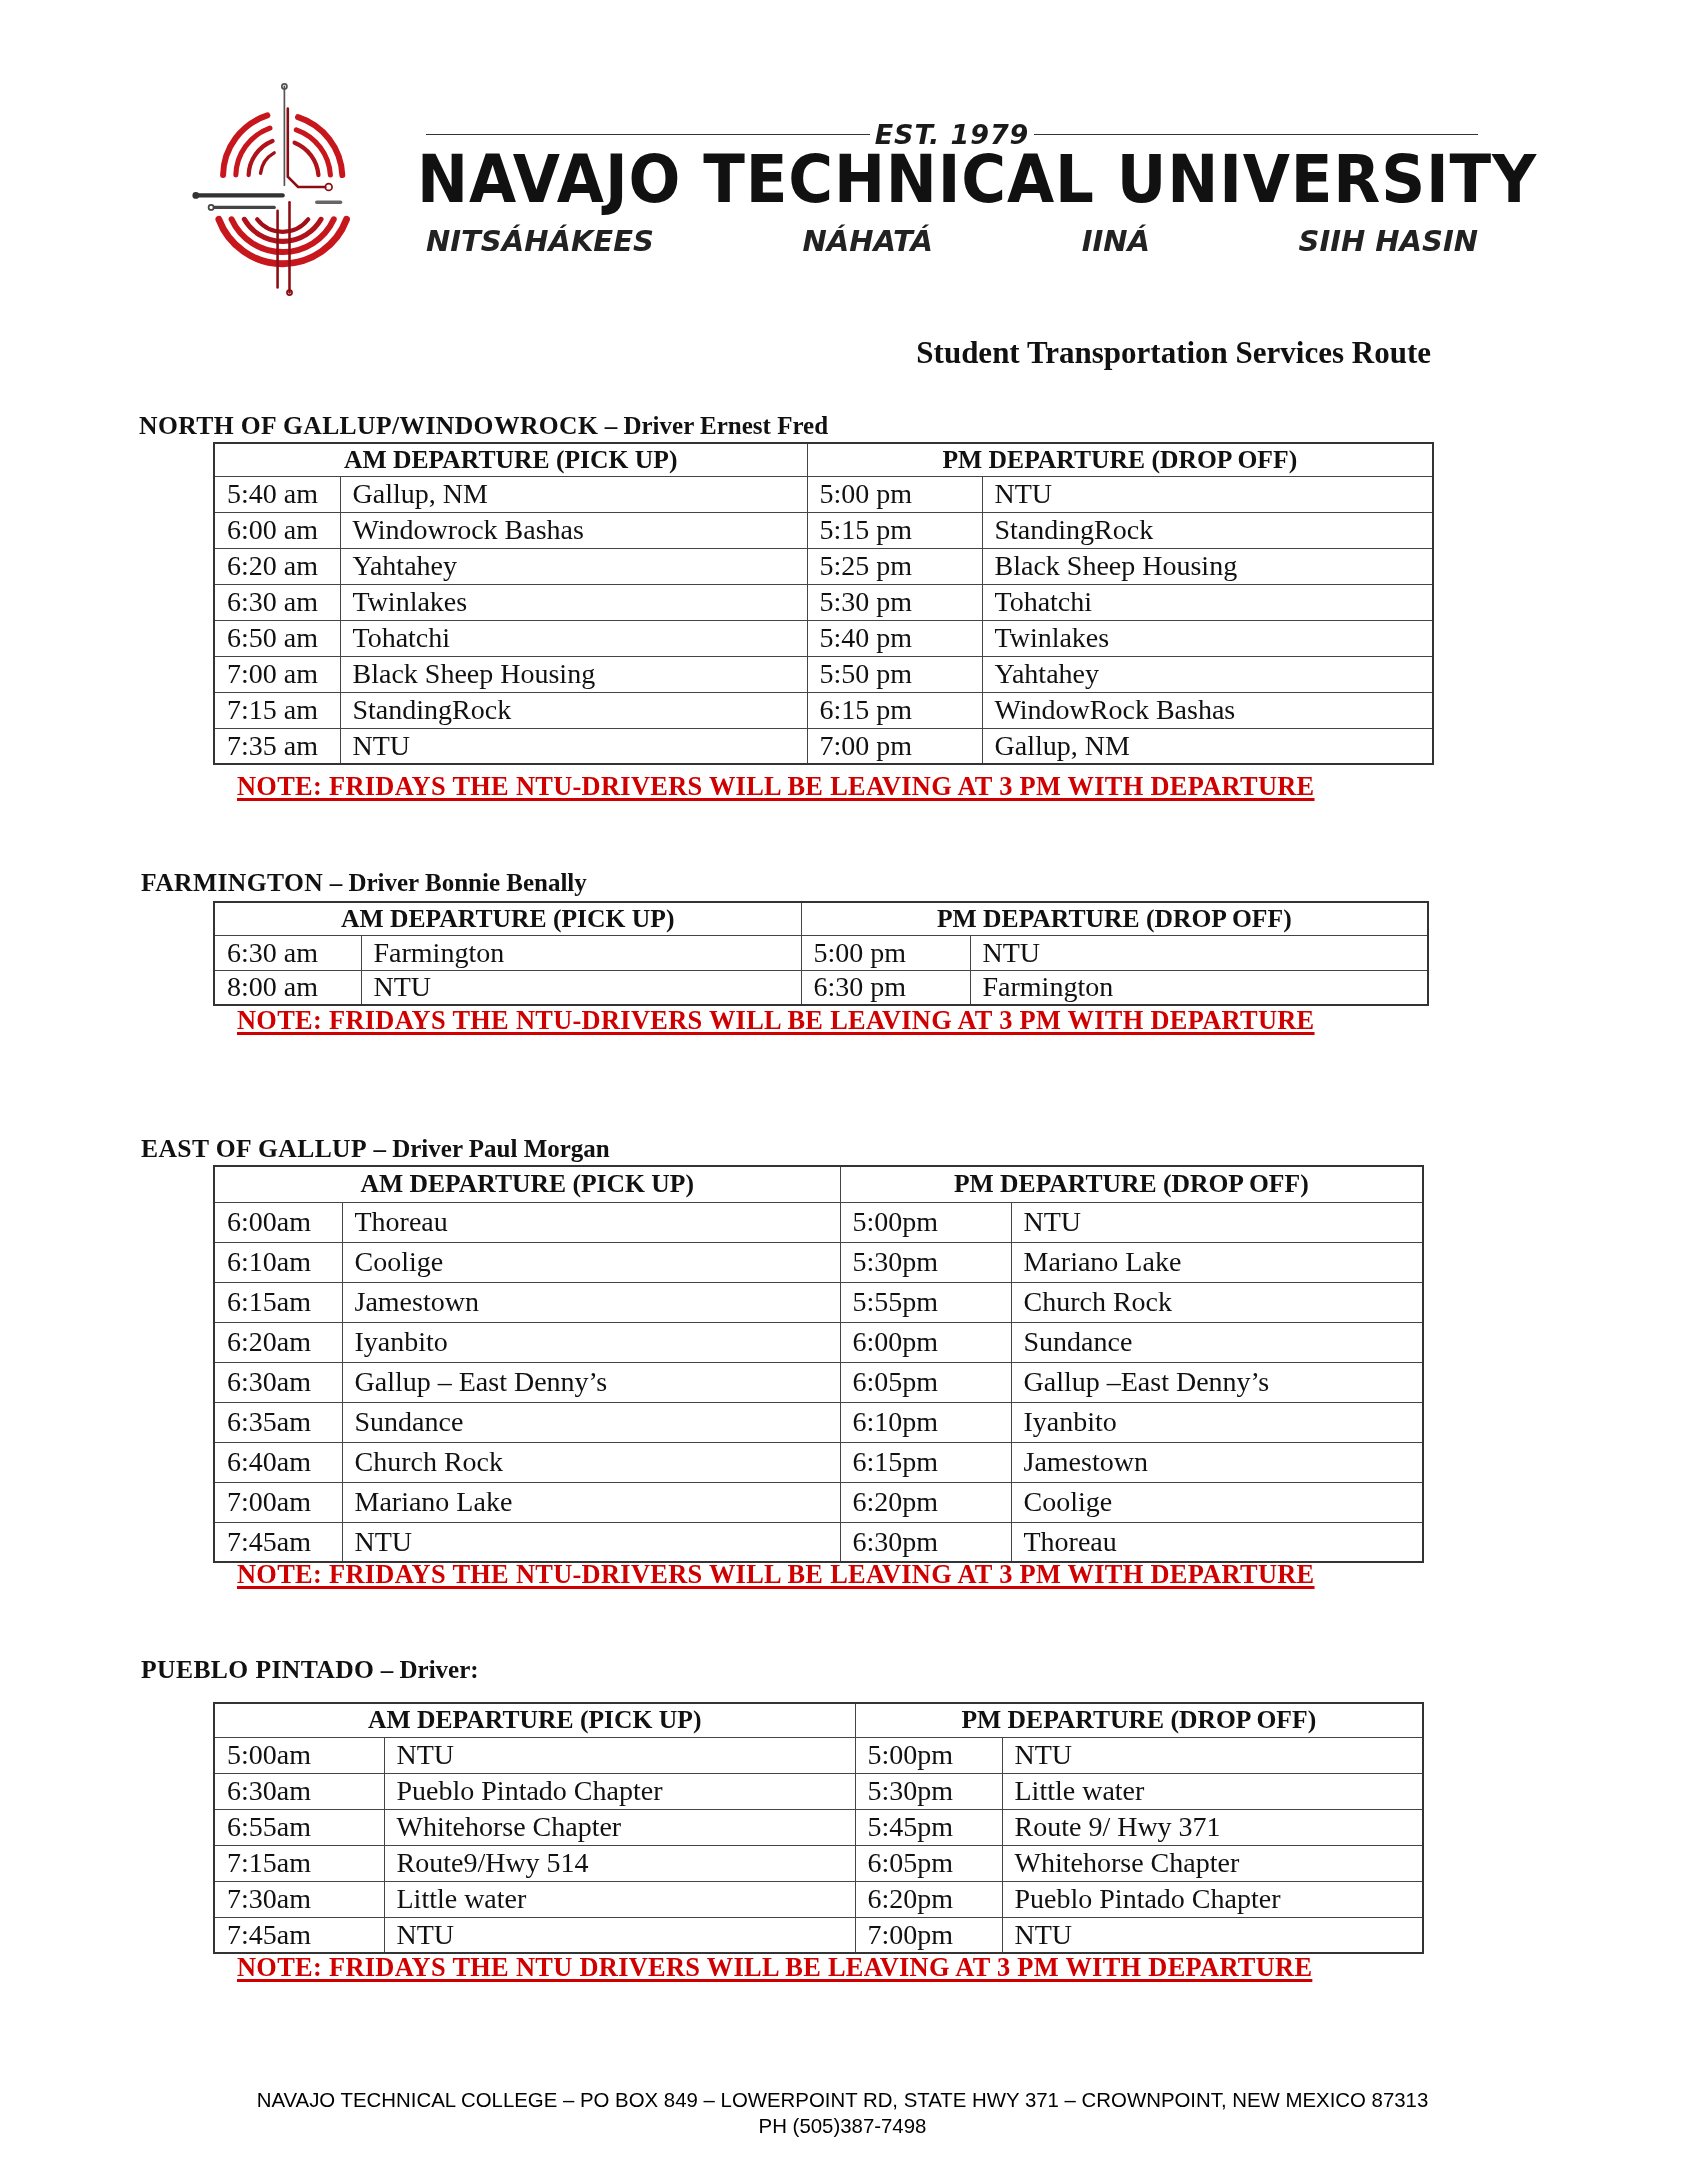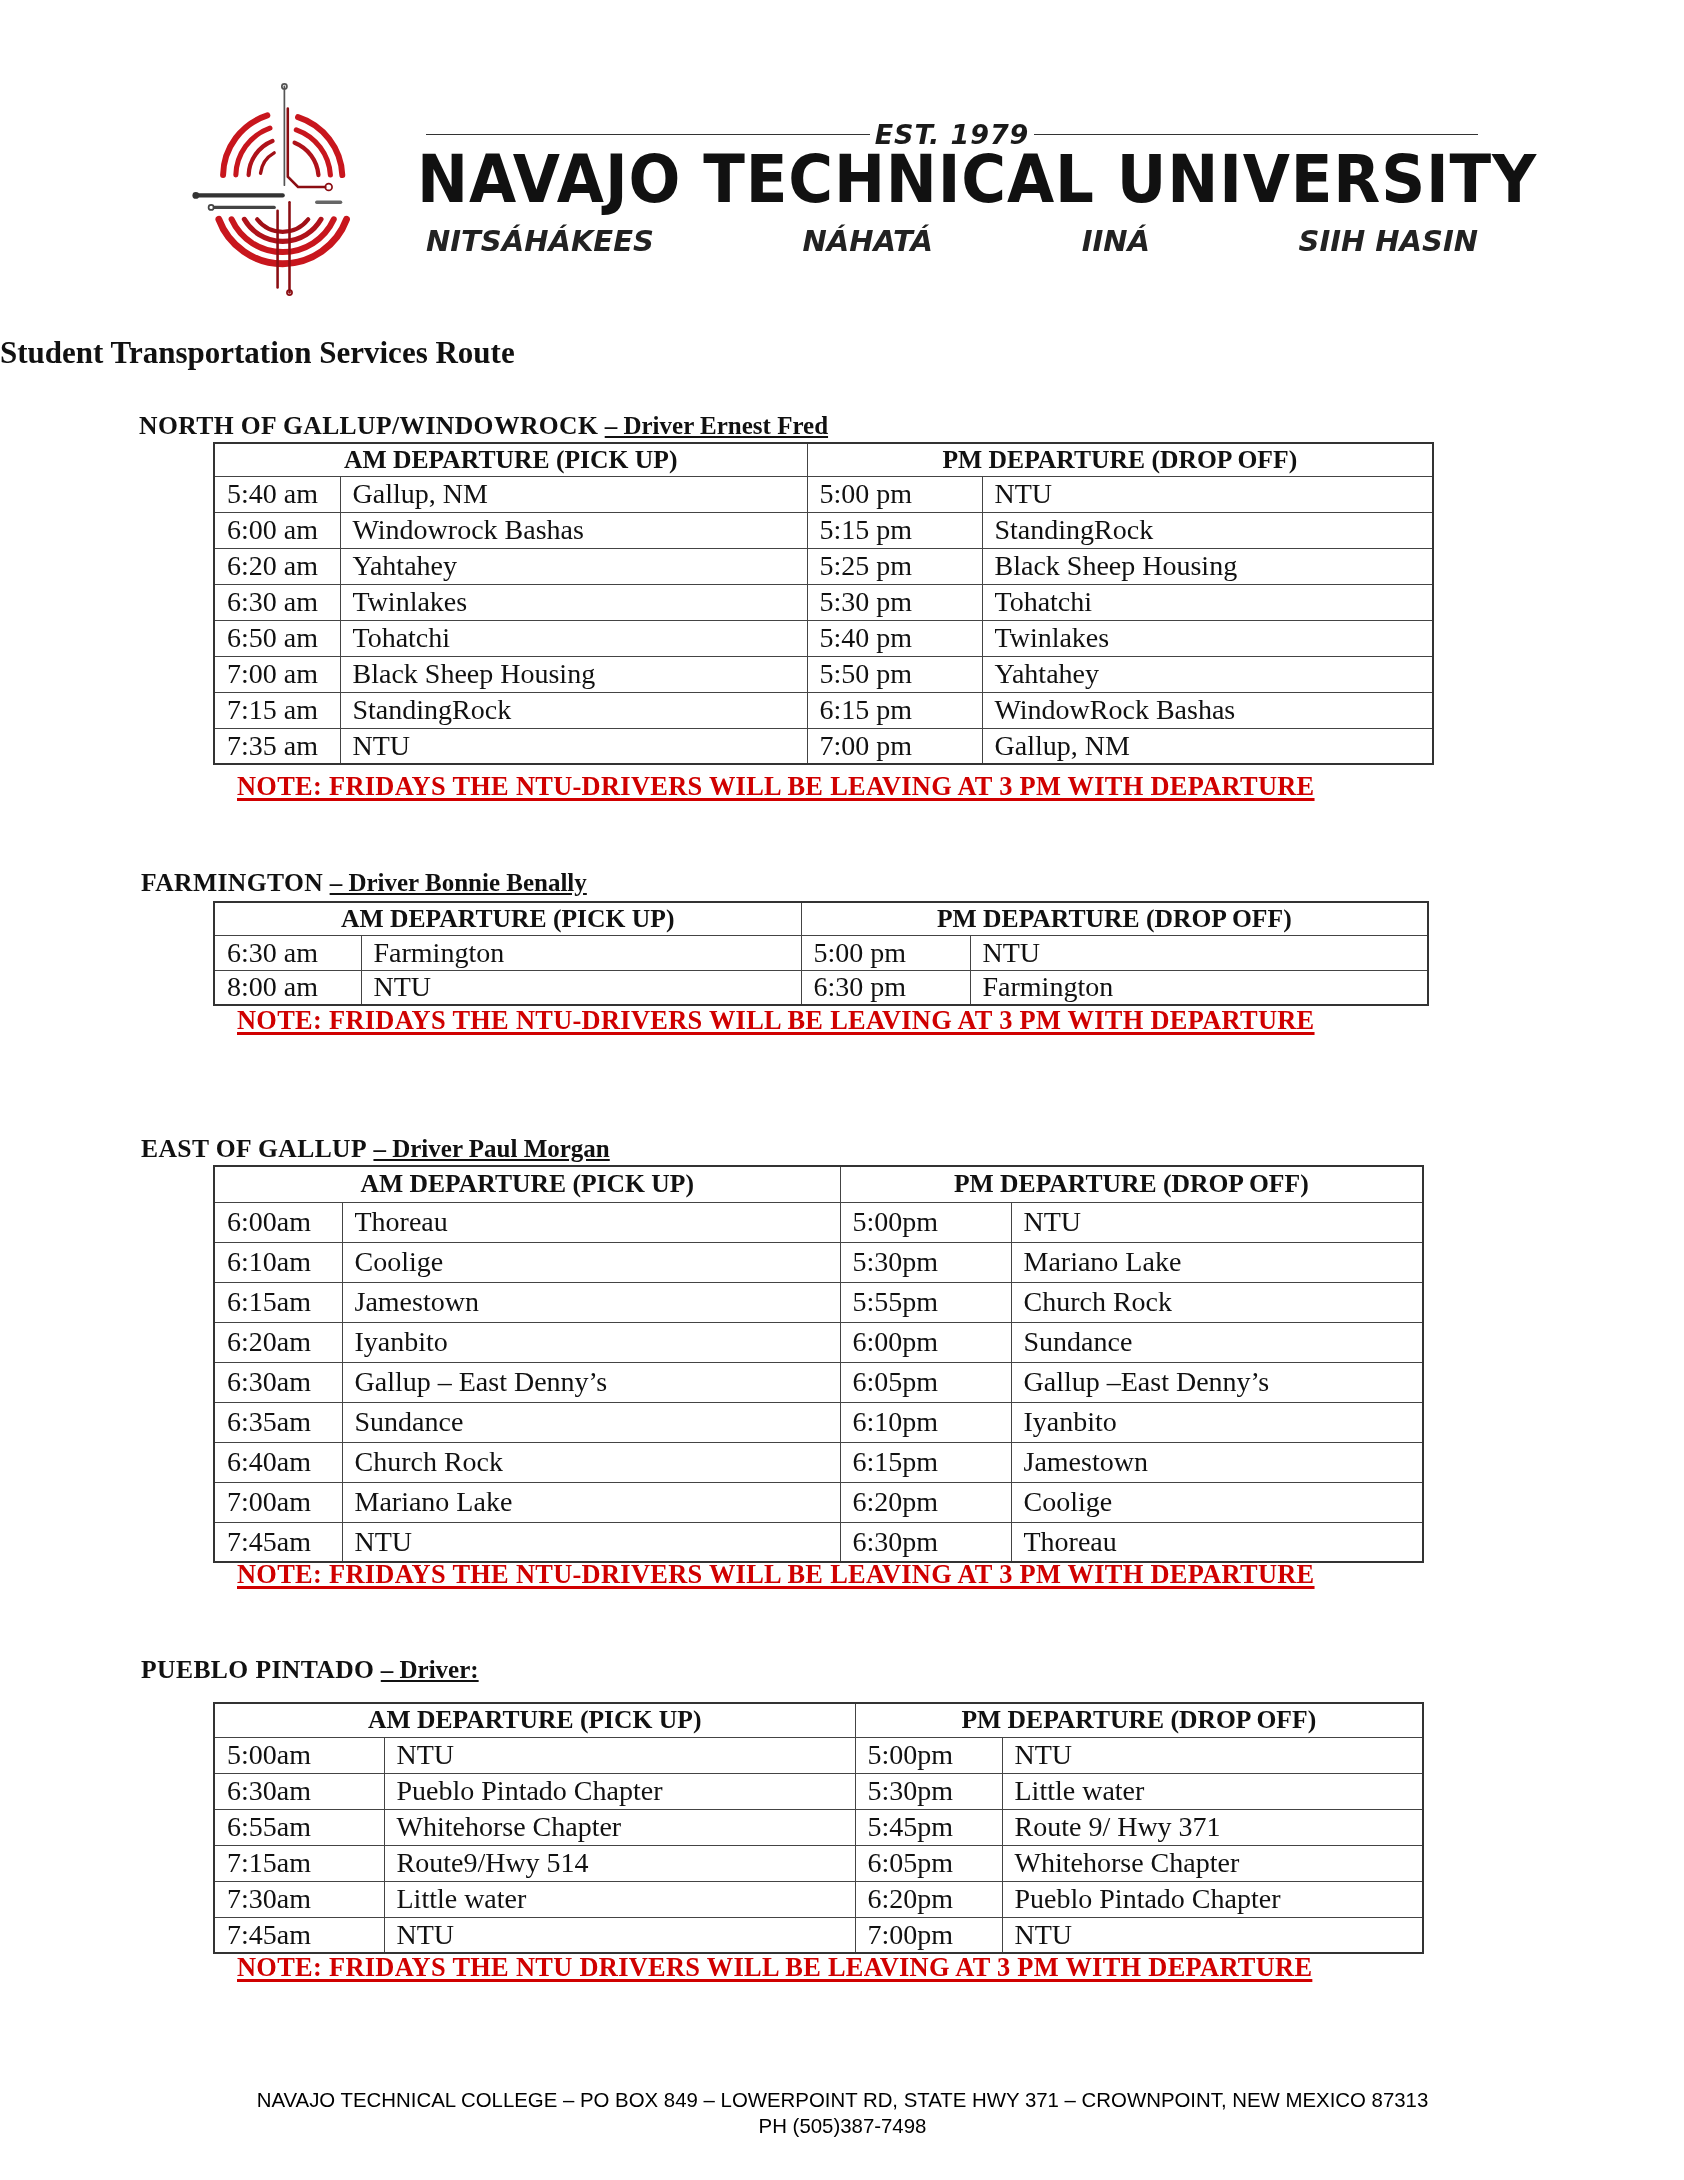--- a/index.html
+++ b/index.html
@@ -8,26 +8,26 @@
 
   
   #logo { left: 189px; top: 83px; width: 201px; height: 213px; }
   .est-row { left: 426px; top: 119px; width: 1052px; height: 31px; display: flex; align-items: center; }
   .est-row .line { flex: 1; height: 1.7px; background: #333; }
   .est-row .est { font-family: "DejaVu Sans", sans-serif; font-style: italic; font-weight: bold; font-size: 27px; padding: 0 5.1px; color: #1a1a1a; letter-spacing: 0.9px; }
   .uni-name { left: 417px; top: 147px; width: 1065px; font-family: "DejaVu Sans", sans-serif; font-weight: bold; font-size: 66px; letter-spacing: 0.9px; color: #111; white-space: nowrap; line-height: 1; transform-origin: left top; transform: scaleX(0.925); }
   .sub-words { left: 426px; top: 224px; width: 1052px; display: flex; justify-content: space-between; font-family: "DejaVu Sans", sans-serif; font-style: italic; font-weight: bold; font-size: 29px; color: #222; }
   .sub-words span { display: inline-block; }
 
-  .doc-title { left: 0; width: 1431px; top: 335px; text-align: left; font-weight: bold; font-size: 31px; }
+  .doc-title { left: 0; width: 1431px; top: 335px; text-align: right; font-weight: bold; font-size: 31px; }
 
   
   .section-heading { left: 141px; font-weight: bold; font-size: 25.6px; white-space: nowrap; }
   .section-heading .route { letter-spacing: 0.4px; }
-  .section-heading .driver { font-size: 25px; text-decoration: underline; }
+  .section-heading .driver { font-size: 25px; }
 
   table.route-table { position: absolute; border-collapse: collapse; border: 2.6px solid #333; table-layout: fixed; }
   table.route-table th { font-weight: bold; font-size: 25.6px; text-align: center; border: 1.7px solid #444; padding: 0; }
   table.route-table td { font-size: 28px; border: 1.7px solid #444; padding: 0 0 0 12px; white-space: nowrap; text-align: left; vertical-align: middle; }
   table.route-table td.time { padding-left: 12px; }
 
   .note { left: 237px; width: 1116px; font-weight: bold; font-size: 26.4px; color: #d00000; text-decoration: underline; text-decoration-thickness: 2.6px; text-underline-offset: 3.4px; white-space: nowrap; letter-spacing: 0.3px; }
 
   .footer { left: 0; width: 1685px; text-align: center; font-family: "Liberation Sans", sans-serif; font-size: 20.4px; color: #000000; }
 </style>

